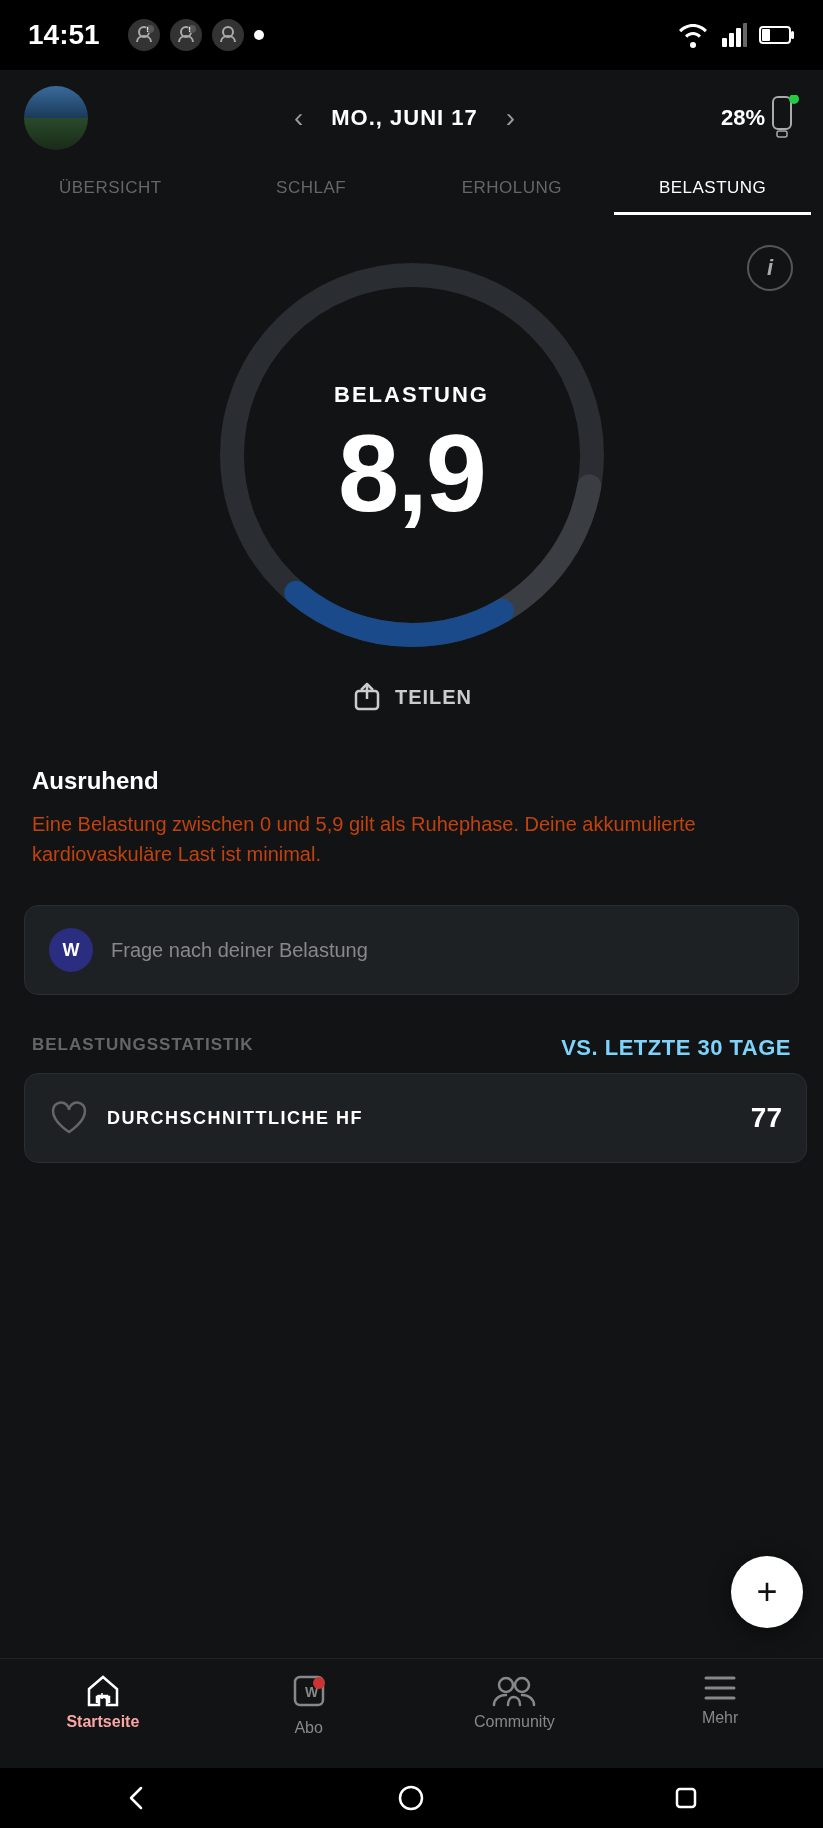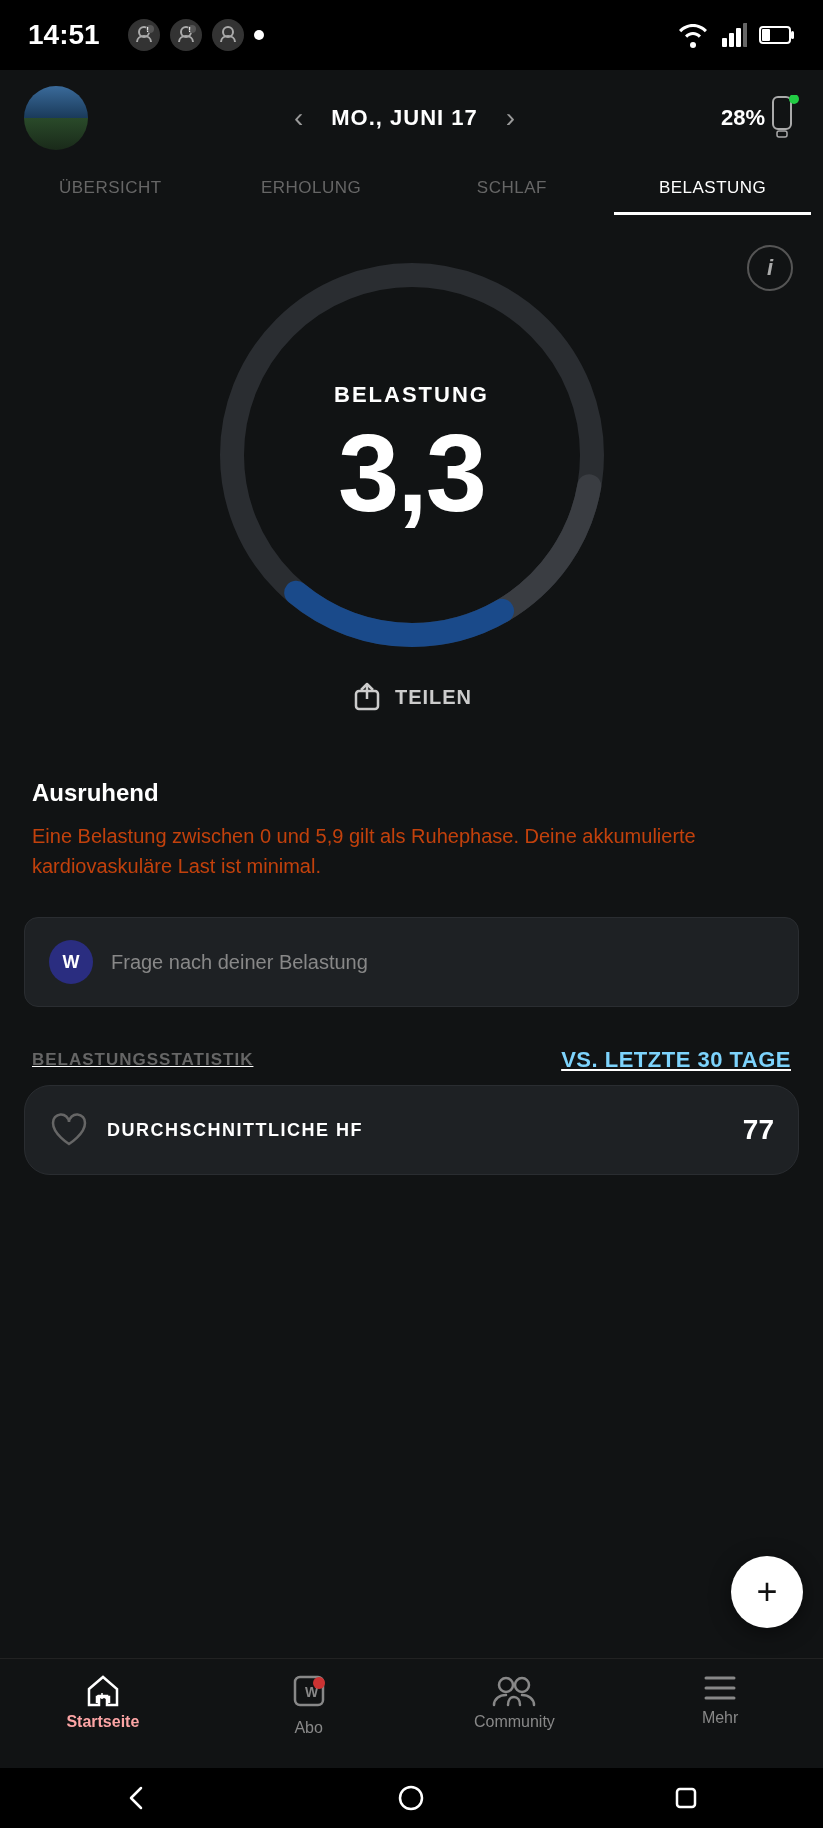--- a/index.html
+++ b/index.html
@@ -213,21 +213,20 @@
 
     
     .info-section {
       padding: 24px 32px 20px 32px;
     }
     .info-title {
       font-size: 24px;
       font-weight: 800;
       color: #fff;
       margin-bottom: 14px;
-      margin-top: 12px;
     }
     .info-text {
       font-size: 20px;
       color: #c2410c;
       line-height: 1.5;
     }
 
     
     .ai-query-box {
       margin: 16px 24px;
@@ -255,42 +254,41 @@
     }
     .ai-text {
       font-size: 20px;
       color: #888;
     }
 
     
     .stats-header {
       display: flex;
       justify-content: space-between;
-      align-items: center;
+      align-items: flex-start;
       padding: 24px 32px 12px 32px;
-      text-decoration: underline;
     }
     .stats-title {
       font-size: 17px;
       font-weight: 700;
       letter-spacing: 1px;
       color: #666;
     }
     .stats-compare {
       font-size: 22px;
       font-weight: 600;
       color: #7dd3fc;
       letter-spacing: 0.5px;
     }
 
     
     .stats-card {
-      margin: 0 24px 16px 24px;
+      margin: 0 16px 16px 24px;
       background: #1e2124;
-      border-radius: 26px;
+      border-radius: 14px;
       padding: 22px 24px;
       display: flex;
       align-items: center;
       justify-content: space-between;
       border: 1px solid #2a2d31;
       min-height: 90px;
     }
     .stats-card-left {
       display: flex;
       align-items: center;
@@ -462,24 +460,24 @@
       <circle cx="29" cy="4" r="5" fill="#22cc44"></circle>
     </svg>
   </div>
 </div>
 
 <div class="tab-nav">
   <div class="tab-item">
     <span>ÜBERSICHT</span>
   </div>
   <div class="tab-item">
+    <span>SCHLAF</span>
+  </div>
+  <div class="tab-item">
     <span>ERHOLUNG</span>
-  </div>
-  <div class="tab-item">
-    <span>SCHLAF</span>
   </div>
   <div class="tab-item active">
     <span>BELASTUNG</span>
   </div>
 </div>
 
 <div class="main-content">
 
   <div class="gauge-section">
     <div class="info-btn">
@@ -491,21 +489,21 @@
 
         <circle cx="210" cy="210" r="180" fill="none" stroke="#2a2d31" stroke-width="24"></circle>
 
         <circle cx="210" cy="210" r="180" fill="none" stroke="#3a3d42" stroke-width="24" stroke-dasharray="157 975" stroke-dashoffset="-314" stroke-linecap="round" transform="rotate(-90 210 210)"></circle>
 
         <circle cx="210" cy="210" r="180" fill="none" stroke="#1a4a8a" stroke-width="24" stroke-dasharray="220 912" stroke-dashoffset="-471" stroke-linecap="round" transform="rotate(-90 210 210)"></circle>
       </svg>
       
       <div class="gauge-center">
         <div class="gauge-label">BELASTUNG</div>
-        <div class="gauge-value">3,3</div>
+        <div class="gauge-value">8,9</div>
       </div>
     </div>
 
     <div class="share-btn">
       <svg class="share-icon" viewBox="0 0 32 32" fill="none" stroke="#ccc" stroke-width="2.5">
         <rect x="5" y="10" width="22" height="18" rx="3" stroke="#ccc"></rect>
         <path d="M16 3 L16 18" stroke="#ccc"></path>
         <path d="M10 9 L16 3 L22 9" stroke="#ccc" stroke-linejoin="round"></path>
       </svg>
       <span>TEILEN</span>

